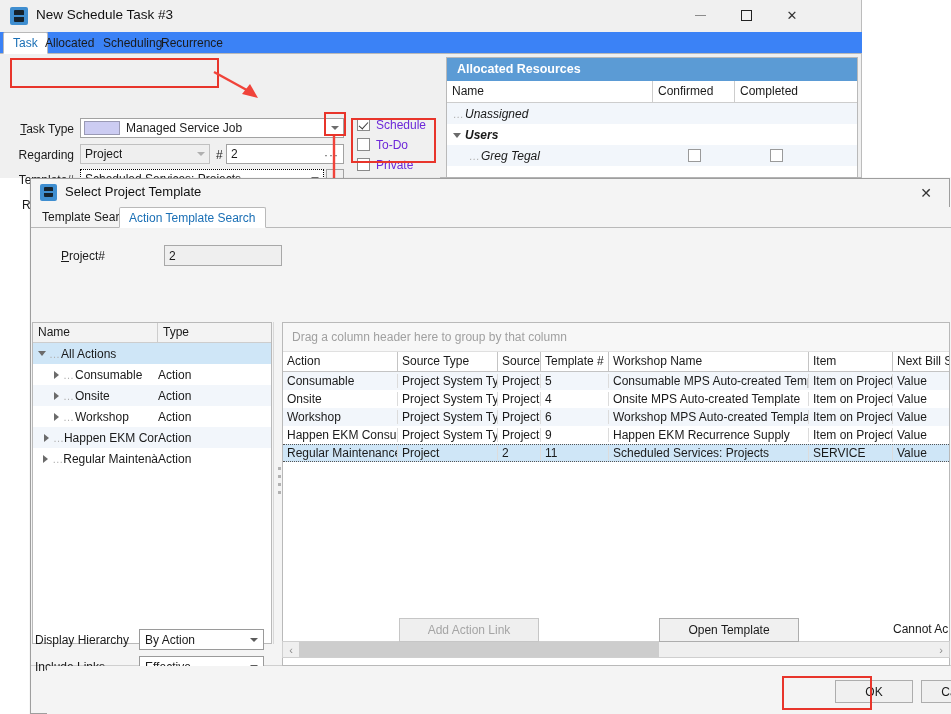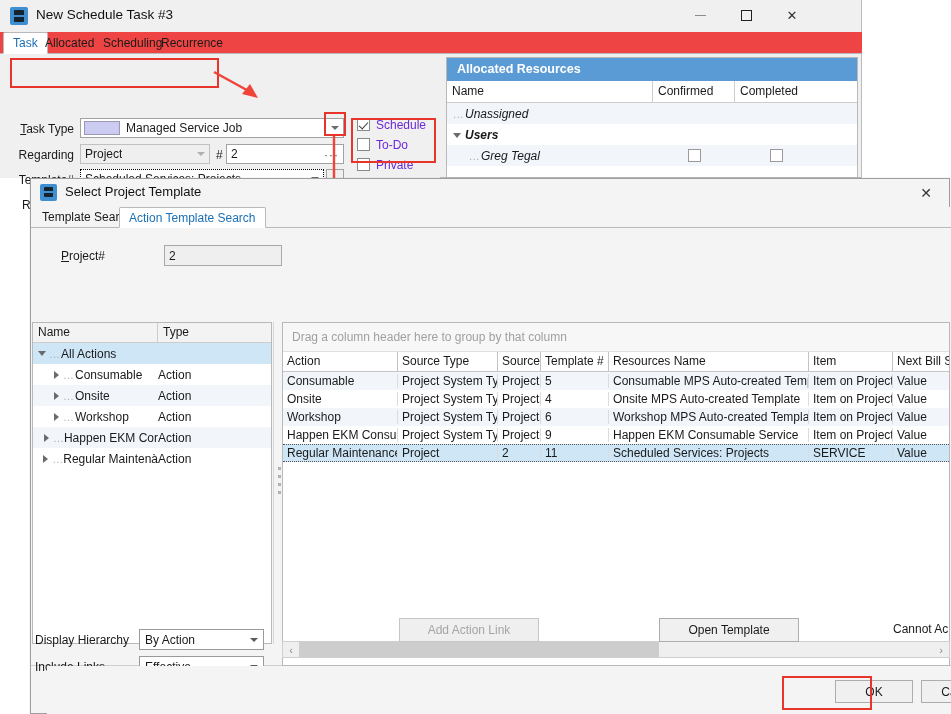--- a/index.html
+++ b/index.html
@@ -63,21 +63,21 @@
   }
   .win-min { right: 138px; }
   .win-max { right: 92px; }
   .win-close { right: 46px; }
   .win-min .g { width:11px; height:1px; background:#8b8b8b; }
   .win-max .g { width:11px; height:11px; border:1.4px solid #222; }
 
   
   .tabstrip {
     position:absolute; left:0; top:32px; width:862px; height:22px;
-    border-bottom:1px solid #b9b9b9; background:#ef4444;
+    border-bottom:1px solid #b9b9b9; background:#3b82f6;
   }
   .tab {
     position:absolute; top:0; height:22px; line-height:21px;
     padding:0 9px; font-size:12px; color:#1a1a1a;
     border:1px solid transparent;
   }
   .tab.active {
     background:#ffffff; color:#1a6fb5;
     border:1px solid #b9b9b9; border-bottom:1px solid #ffffff;
     border-radius:2px 2px 0 0;
@@ -549,21 +549,21 @@
           </div>
       </div>
 
       <div class="grid-panel">
         <div class="group-bar">Drag a column header here to group by that column</div>
         <div class="ghead">
           <div class="c-action">Action</div>
           <div class="c-srctype">Source Type</div>
           <div class="c-source">Source</div>
           <div class="c-tmplnum">Template #</div>
-          <div class="c-tmplname">Resources Name</div>
+          <div class="c-tmplname">Workshop Name</div>
           <div class="c-item">Item</div>
           <div class="c-nextbill">Next Bill Sc</div>
         </div>
 
         <div class="grow alt">
           <div class="c-action">Consumable</div>
           <div class="c-srctype">Project System Type</div>
           <div class="c-source">Project</div>
           <div class="c-tmplnum">5</div>
           <div class="c-tmplname">Consumable MPS Auto-created Template</div>
@@ -589,21 +589,21 @@
           <div class="c-tmplname">Workshop MPS Auto-created Template</div>
           <div class="c-item">Item on Project</div>
           <div class="c-nextbill">Value</div>
         </div>
 
         <div class="grow">
           <div class="c-action">Happen EKM Consumable</div>
           <div class="c-srctype">Project System Type</div>
           <div class="c-source">Project</div>
           <div class="c-tmplnum">9</div>
-          <div class="c-tmplname">Happen EKM Consumable Service</div>
+          <div class="c-tmplname">Happen EKM Recurrence Supply</div>
           <div class="c-item">Item on Project</div>
           <div class="c-nextbill">Value</div>
         </div>
 
         <div class="grow sel">
           <div class="c-action">Regular Maintenance</div>
           <div class="c-srctype">Project</div>
           <div class="c-source">2</div>
           <div class="c-tmplnum">11</div>
           <div class="c-tmplname">Scheduled Services: Projects</div>

